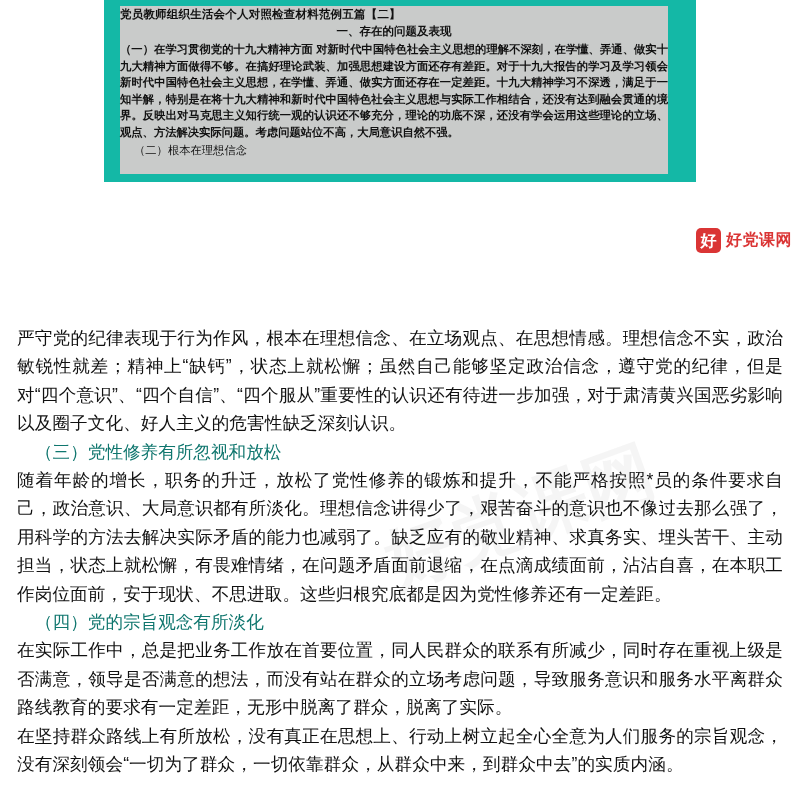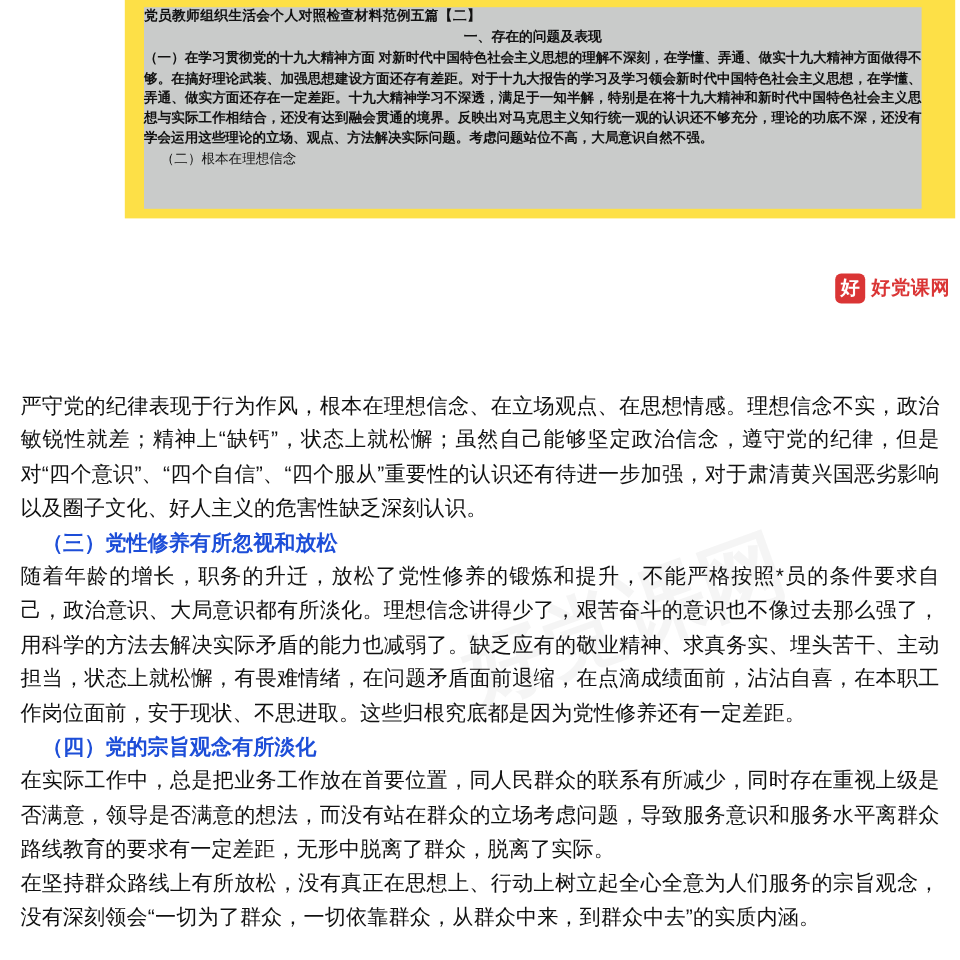--- a/index.html
+++ b/index.html
@@ -14,23 +14,23 @@
     overflow: hidden;
     font-family: "Liberation Sans", "DejaVu Sans", sans-serif;
     color: #1a1a1a;
   }
 
   
   .preview-block {
     position: absolute;
     left: 104px;
     top: 0;
-    width: 692px;
+    width: 592px;
     height: 182px;
-    background: #fde047;
+    background: #14b8a6;
     box-sizing: border-box;
     padding: 6px 28px 8px 16px;
   }
   .preview-inner {
     width: 100%;
     height: 100%;
     background: #c9cbca;
     box-sizing: border-box;
   }
   .preview-title {
@@ -78,22 +78,22 @@
     font-size: 17.6px;
     line-height: 28.4px;
     color: #111;
     text-align: justify;
     text-justify: inter-ideograph;
     letter-spacing: 0.1px;
   }
   .doc-heading {
     font-size: 17.6px;
     line-height: 28.4px;
-    font-weight: bold;
-    color: #1d4ed8;
+    font-weight: normal;
+    color: #0f766e;
     padding-left: 18px;
   }
 
   
   .watermark {
     position: absolute;
     right: 8px;
     top: 228px;
     display: flex;
     align-items: center;

